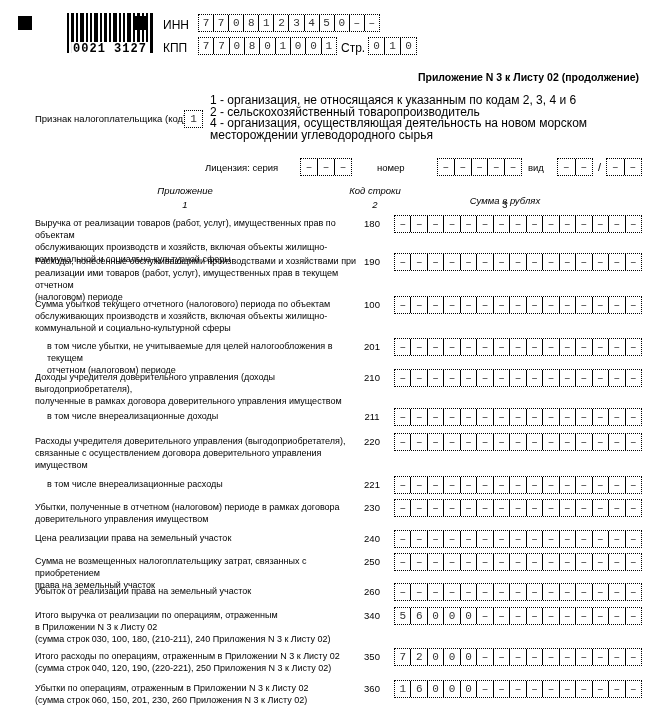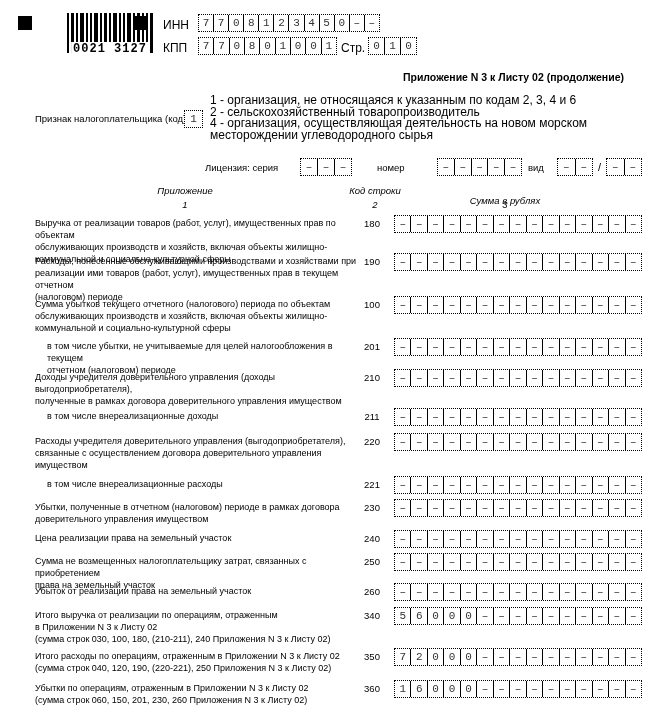--- a/index.html
+++ b/index.html
@@ -21,21 +21,21 @@
     flex:1;height:16px;line-height:16px;text-align:center;
     border-right:1px solid #000;
     font-family:"Liberation Mono",monospace;font-size:11px;color:#333;
     overflow:hidden;
   }
   .cell:last-child{border-right:none;}
   .abs{position:absolute;}
   .flabel{font-size:12px;}
   
   .form-title{
-    position:absolute;top:71px;right:21px;font-size:10.5px;font-weight:bold;
+    position:absolute;top:71px;right:6px;font-size:10.5px;font-weight:bold;
   }
   .tp-label{position:absolute;left:35px;top:113px;font-size:9.5px;}
   .tp-codes{position:absolute;left:210px;top:95px;font-size:12px;line-height:11.6px;}
   
   .lic-label{position:absolute;font-size:9.5px;}
   
   .colhead{position:absolute;font-size:9.5px;font-style:italic;text-align:center;}
   
   .trow{position:absolute;left:0;width:645px;}
   .tlabel{

